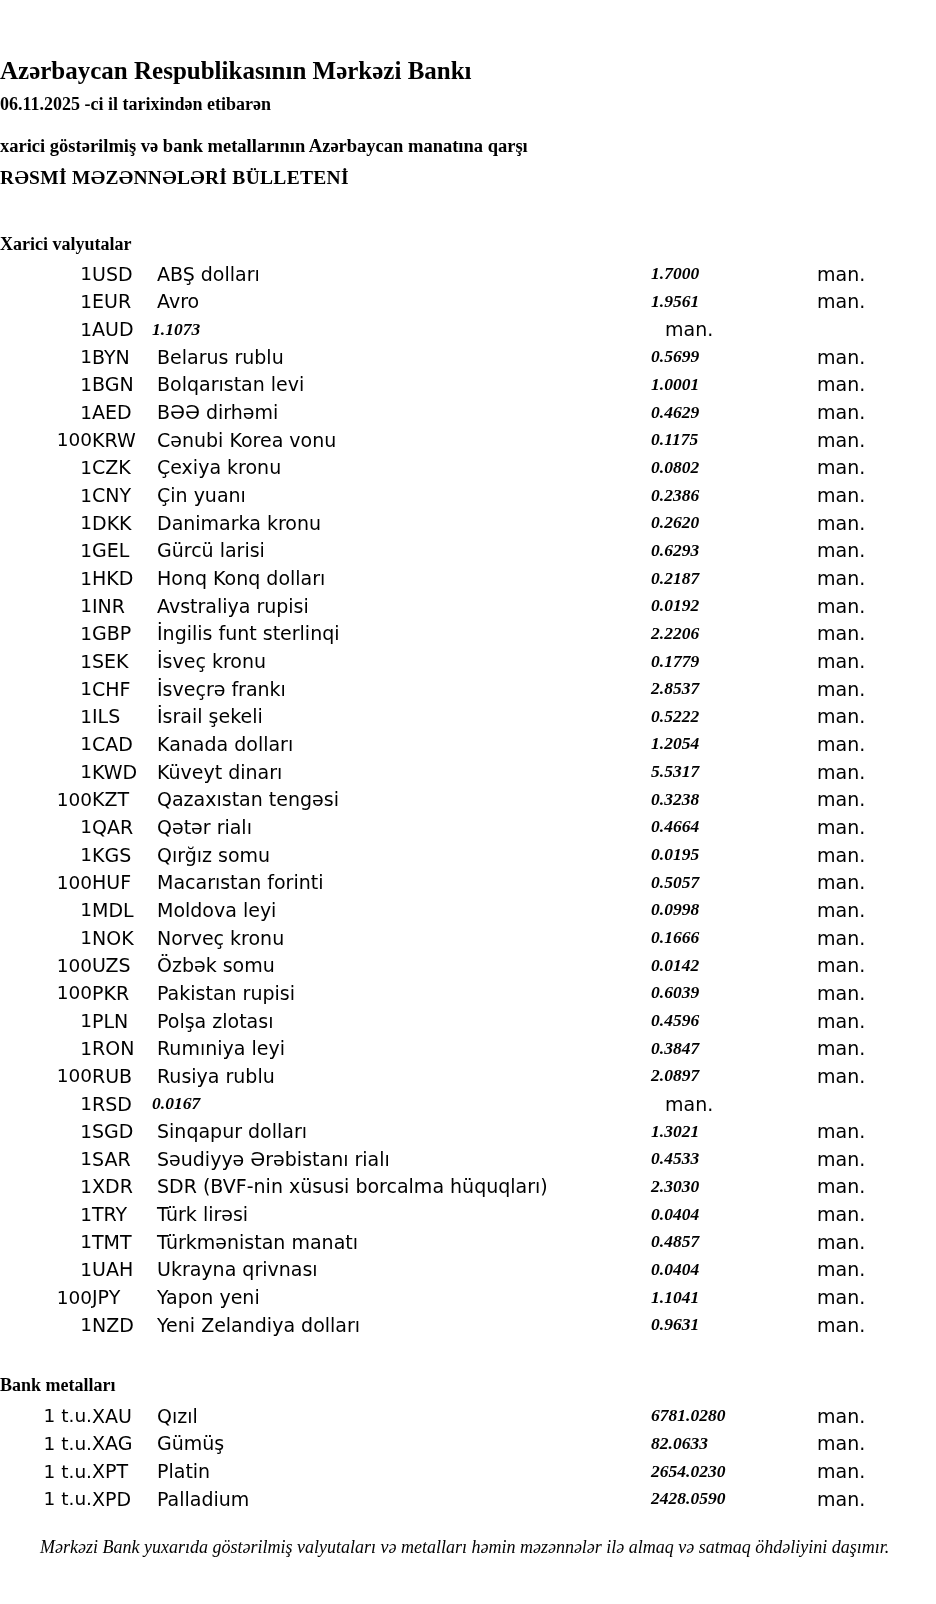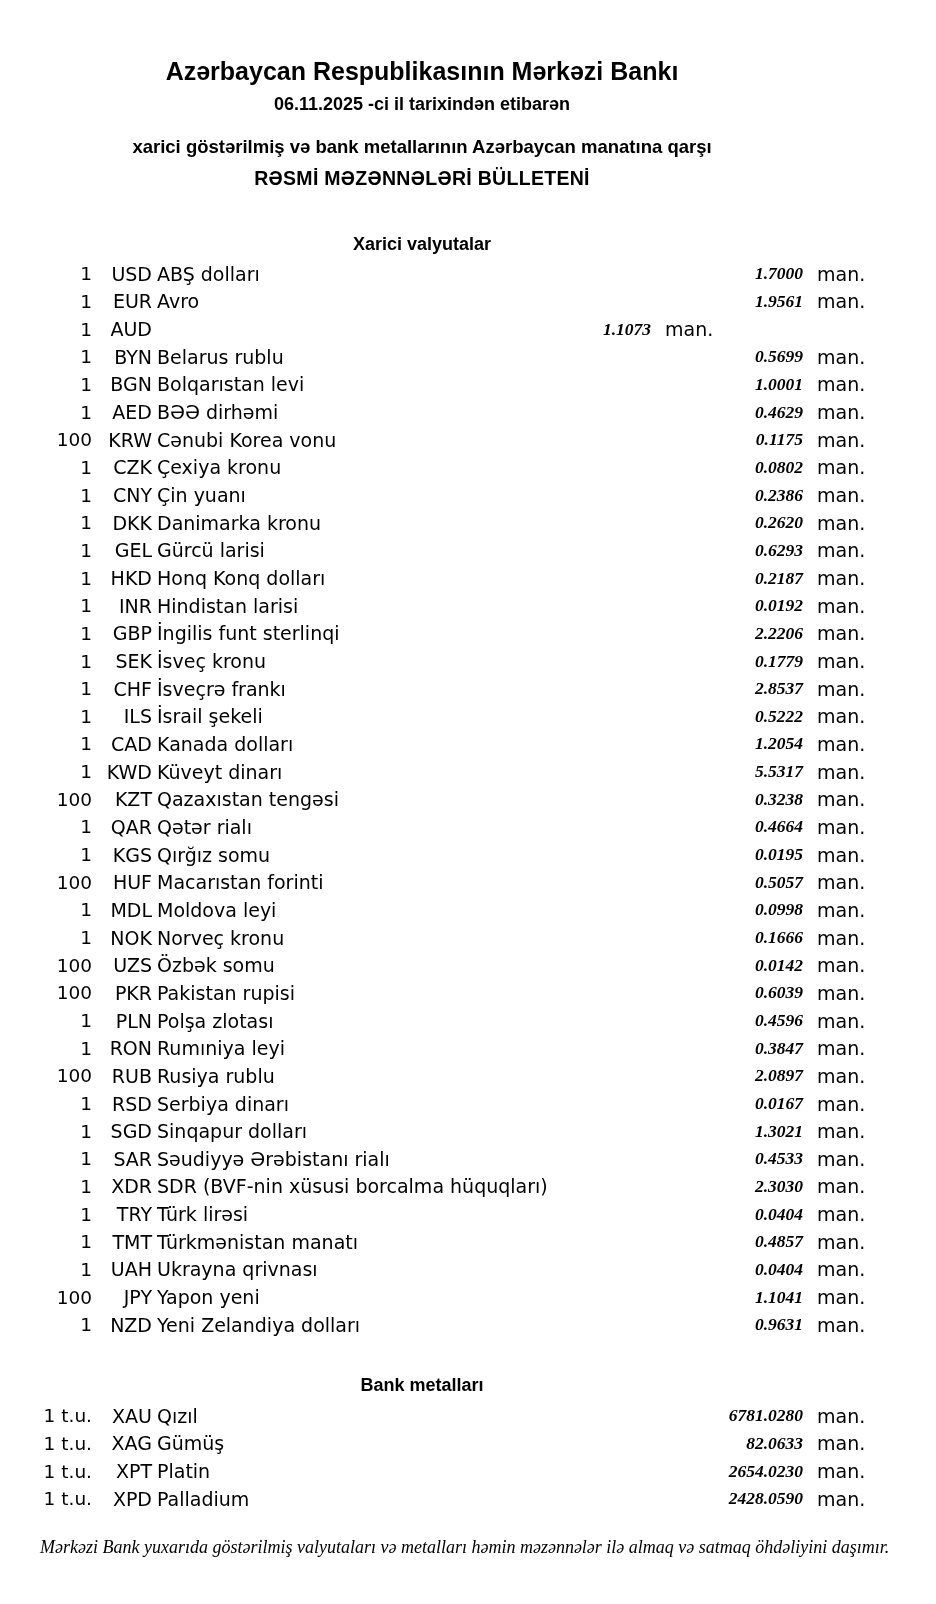--- a/index.html
+++ b/index.html
@@ -2,45 +2,45 @@
 <html><head>
 <meta charset="utf-8">
 <style>
   * { margin:0; padding:0; box-sizing:border-box; }
   html,body { background:#ffffff; }
   body {
     width:936px; height:1604px; position:relative; overflow:hidden;
     color:#000; font-family:"DejaVu Sans", sans-serif;
   }
   .center-line {
-    position:absolute; left:0; width:844px; text-align:center;
-    font-family:Liberation Sans, sans-serif; font-weight:bold; white-space:nowrap;
+    position:absolute; left:0; width:844px; text-align:left;
+    font-family:Liberation Serif, serif; font-weight:bold; white-space:nowrap;
   }
   .bank-name      { top:57px;  font-size:25px; }
   .date-line      { top:94px; font-size:18px; }
   .subject-line   { top:136px; font-size:18.5px; }
   .bulletin-title { top:167px; font-size:19.5px; letter-spacing:0.3px; }
   .currencies-title { top:234px; font-size:18px; }
   .metals-title     { top:1375px; font-size:18px; }
 
   .rates { position:absolute; left:0; width:936px; }
   .rates.currencies { top:260px; }
   .rates.metals     { top:1402px; }
 
   .row {
     display:grid;
     grid-template-columns:92px 60px 499px 152px 133px;
     height:27.66px; align-items:center;
   }
   .cell { display:block; white-space:nowrap; overflow:visible; }
   .cell.qty  { text-align:right;  font-size:18.5px; }
-  .cell.code { text-align:right; font-size:19px; }
+  .cell.code { text-align:left; font-size:19px; }
   .cell.name { padding-left:5px;  font-size:19px; }
   .cell.rate {
-    text-align:right; font-family:"Liberation Serif", serif;
+    text-align:left; font-family:"Liberation Serif", serif;
     font-style:italic; font-weight:bold; font-size:17.5px;
   }
   .cell.unit { padding-left:14px; font-size:19px; }
 
   .footer-disclaimer {
     position:absolute; top:1537px; left:24px; width:900px;
     font-family:"Liberation Serif", serif; font-style:italic; font-size:18px;
     white-space:nowrap;
     margin-left:16px;
   }
@@ -134,21 +134,21 @@
     <div class="row">
       <span class="cell qty">1</span>
       <span class="cell code">HKD</span>
       <span class="cell name">Honq Konq dolları</span>
       <span class="cell rate">0.2187</span>
       <span class="cell unit">man.</span>
     </div>
     <div class="row">
       <span class="cell qty">1</span>
       <span class="cell code">INR</span>
-      <span class="cell name">Hindistan larisi</span>
+      <span class="cell name">Avstraliya rupisi</span>
       <span class="cell rate">0.0192</span>
       <span class="cell unit">man.</span>
     </div>
     <div class="row">
       <span class="cell qty">1</span>
       <span class="cell code">GBP</span>
       <span class="cell name">İngilis funt sterlinqi</span>
       <span class="cell rate">2.2206</span>
       <span class="cell unit">man.</span>
     </div>
@@ -260,21 +260,20 @@
     <div class="row">
       <span class="cell qty">100</span>
       <span class="cell code">RUB</span>
       <span class="cell name">Rusiya rublu</span>
       <span class="cell rate">2.0897</span>
       <span class="cell unit">man.</span>
     </div>
     <div class="row">
       <span class="cell qty">1</span>
       <span class="cell code">RSD</span>
-      <span class="cell name">Serbiya dinarı</span>
       <span class="cell rate">0.0167</span>
       <span class="cell unit">man.</span>
     </div>
     <div class="row">
       <span class="cell qty">1</span>
       <span class="cell code">SGD</span>
       <span class="cell name">Sinqapur dolları</span>
       <span class="cell rate">1.3021</span>
       <span class="cell unit">man.</span>
     </div>

